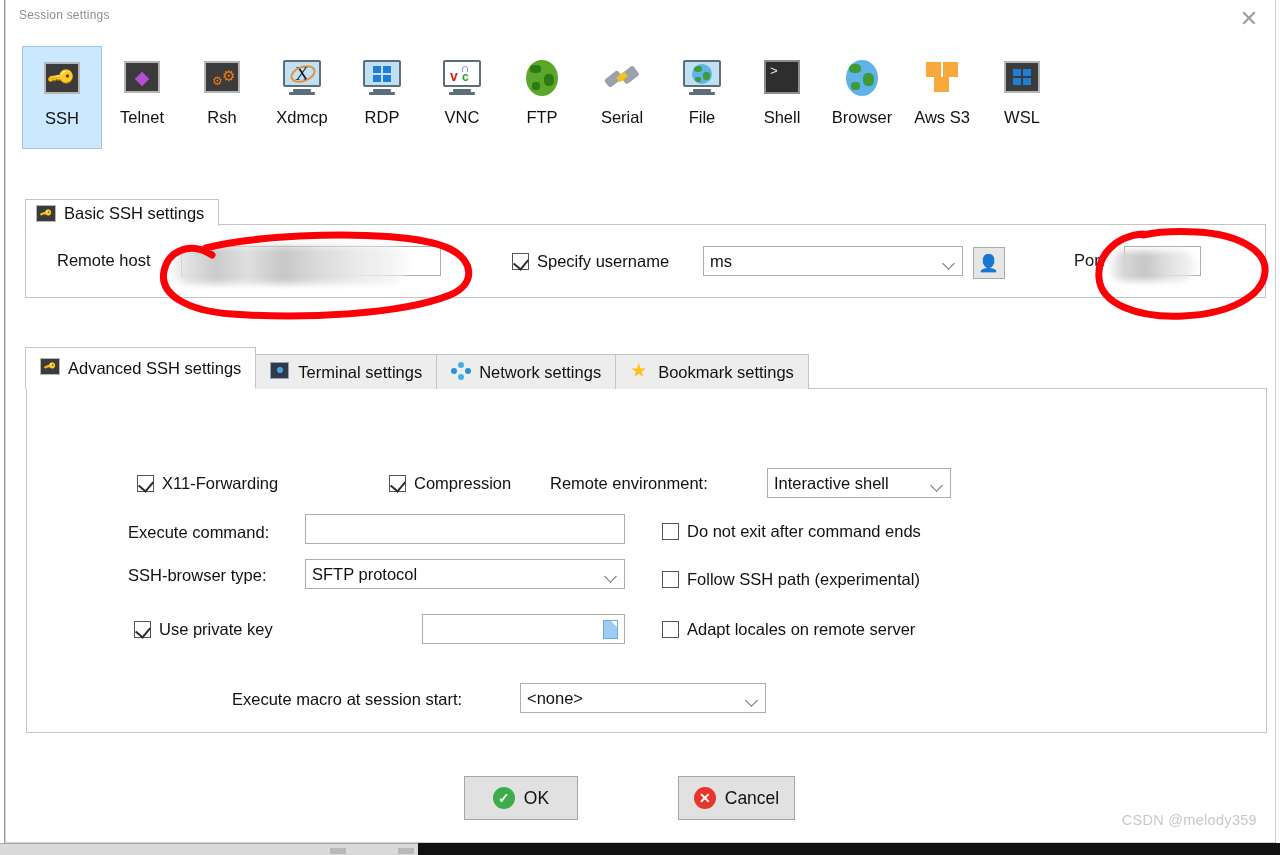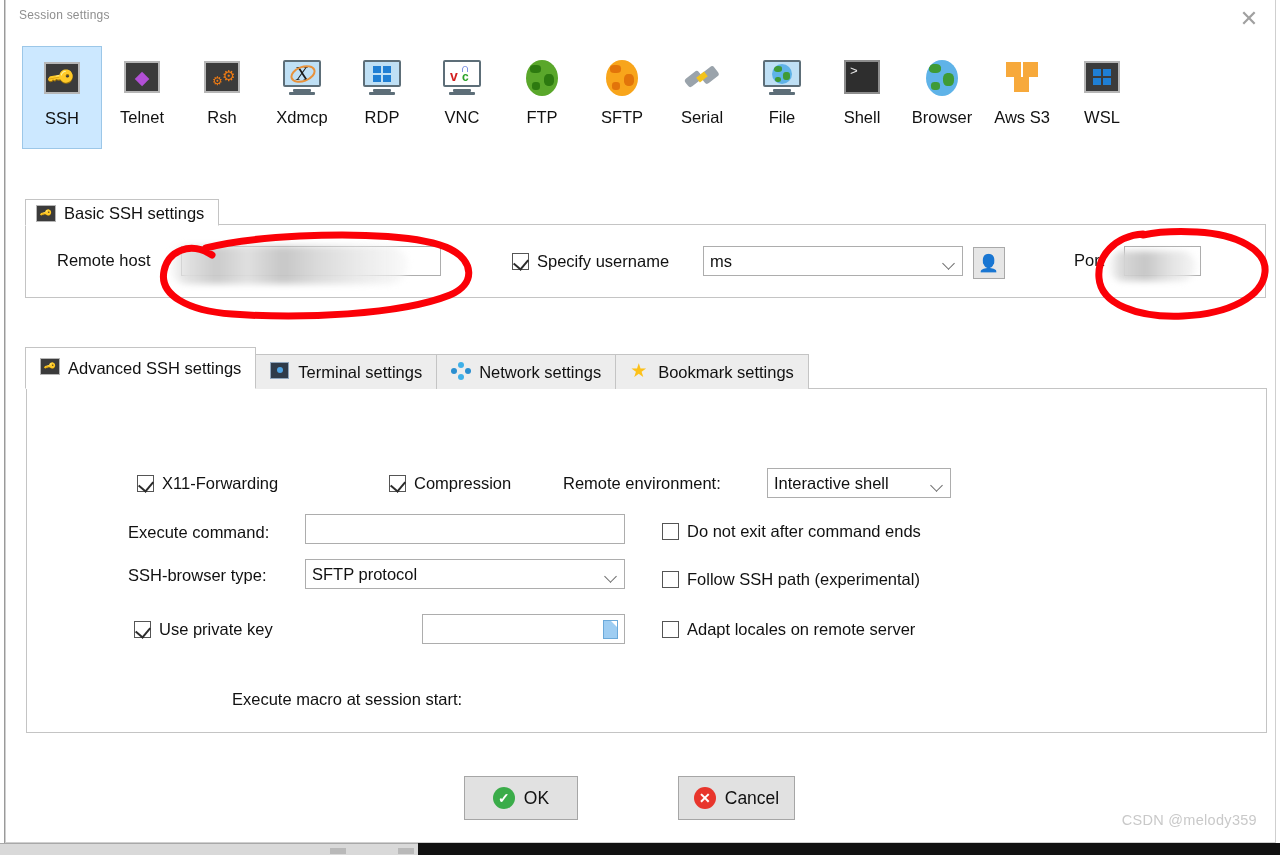--- a/index.html
+++ b/index.html
@@ -395,30 +395,20 @@
         <div class="pico">
           <div class="globe green">
               <i class="c1"></i>
               <i class="c2"></i>
               <i class="c3"></i>
             </div>
         </div>
         <div class="plabel">FTP</div>
       </div>
 
-      <div class="proto">
-        <div class="pico">
-          <div class="globe orange">
-              <i class="c1"></i>
-              <i class="c2"></i>
-              <i class="c3"></i>
-            </div>
-        </div>
-        <div class="plabel">SFTP</div>
-      </div>
 
       <div class="proto">
         <div class="pico">
           <div style="position:relative;width:40px;height:38px">
             <div style="position:absolute;left:3px;top:16px;width:17px;height:10px;background:#9aa3ab;border-radius:3px;transform:rotate(-38deg)"></div>
             <div style="position:absolute;left:19px;top:11px;width:17px;height:12px;background:#9aa3ab;border-radius:3px;transform:rotate(-38deg)"></div>
             <div style="position:absolute;left:15px;top:16px;width:10px;height:6px;background:#f3c31b;transform:rotate(-38deg)"></div>
           </div>
         </div>
         <div class="plabel">Serial</div>
@@ -553,21 +543,21 @@
       <div class="cbrow" style="position:absolute; left:110px; top:85px;">
         <span class="cbx checked"></span>
         <span class="lbl">X11-Forwarding</span>
       </div>
 
       <div class="cbrow" style="position:absolute; left:362px; top:85px;">
         <span class="cbx checked"></span>
         <span class="lbl">Compression</span>
       </div>
 
-      <div class="lbl" style="position:absolute; left:536px; top:85px;">Remote environment:</div>
+      <div class="lbl" style="position:absolute; left:523px; top:85px;">Remote environment:</div>
       <div class="combo" style="position:absolute; left:740px; top:79px; width:184px;">Interactive shell</div>
 
       <div class="lbl" style="position:absolute; left:101px; top:134px;">Execute command:</div>
       <div class="txt" style="position:absolute; left:278px; top:125px; width:320px;"></div>
 
       <div class="lbl" style="position:absolute; left:101px; top:177px;text-align:center;">SSH-browser type:</div>
       <div class="combo" style="position:absolute; left:278px; top:170px; width:320px;">SFTP protocol</div>
 
       <div class="cbrow" style="position:absolute; left:107px; top:231px;">
         <span class="cbx checked"></span>
@@ -585,20 +575,21 @@
       <div class="cbrow" style="position:absolute; left:635px; top:181px;">
         <span class="cbx"></span>
         <span class="lbl">Follow SSH path (experimental)</span>
       </div>
       <div class="cbrow" style="position:absolute; left:635px; top:231px;">
         <span class="cbx"></span>
         <span class="lbl">Adapt locales on remote server</span>
       </div>
 
       <div class="lbl" style="position:absolute; left:205px; top:301px;">Execute macro at session start:</div>
+      <div class="combo" style="position:absolute; left:493px; top:294px; width:246px;">&lt;none&gt;</div>
     </div>
 
     <div class="keybig">
         <span>🔑</span>
       </div>
 
     <div class="blur2" style="left:297px; top:612px; width:136px; height:30px;"></div>
 
     <div class="btn" style="position:absolute; left:458px; top:776px; width:114px;">
       <span class="badge-ok">✓</span>

